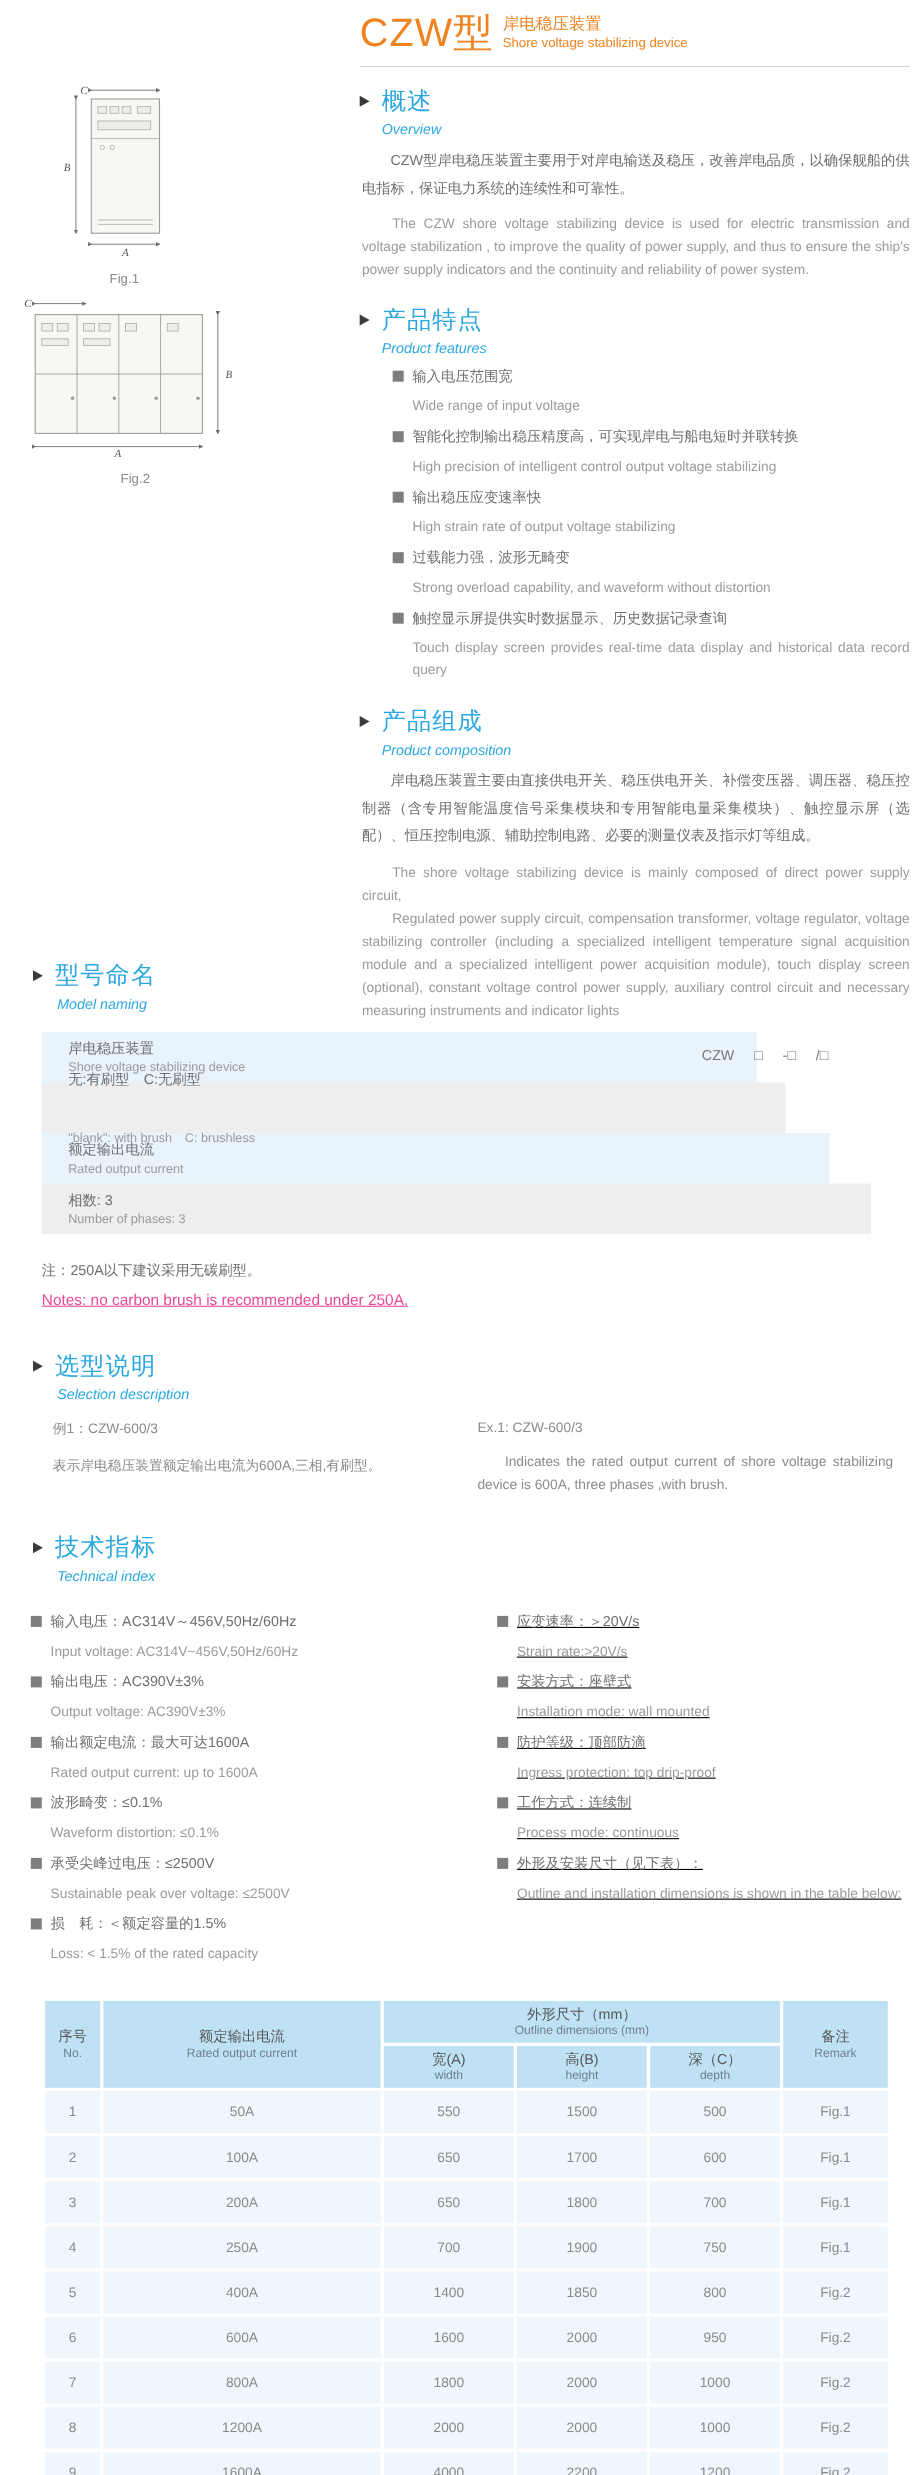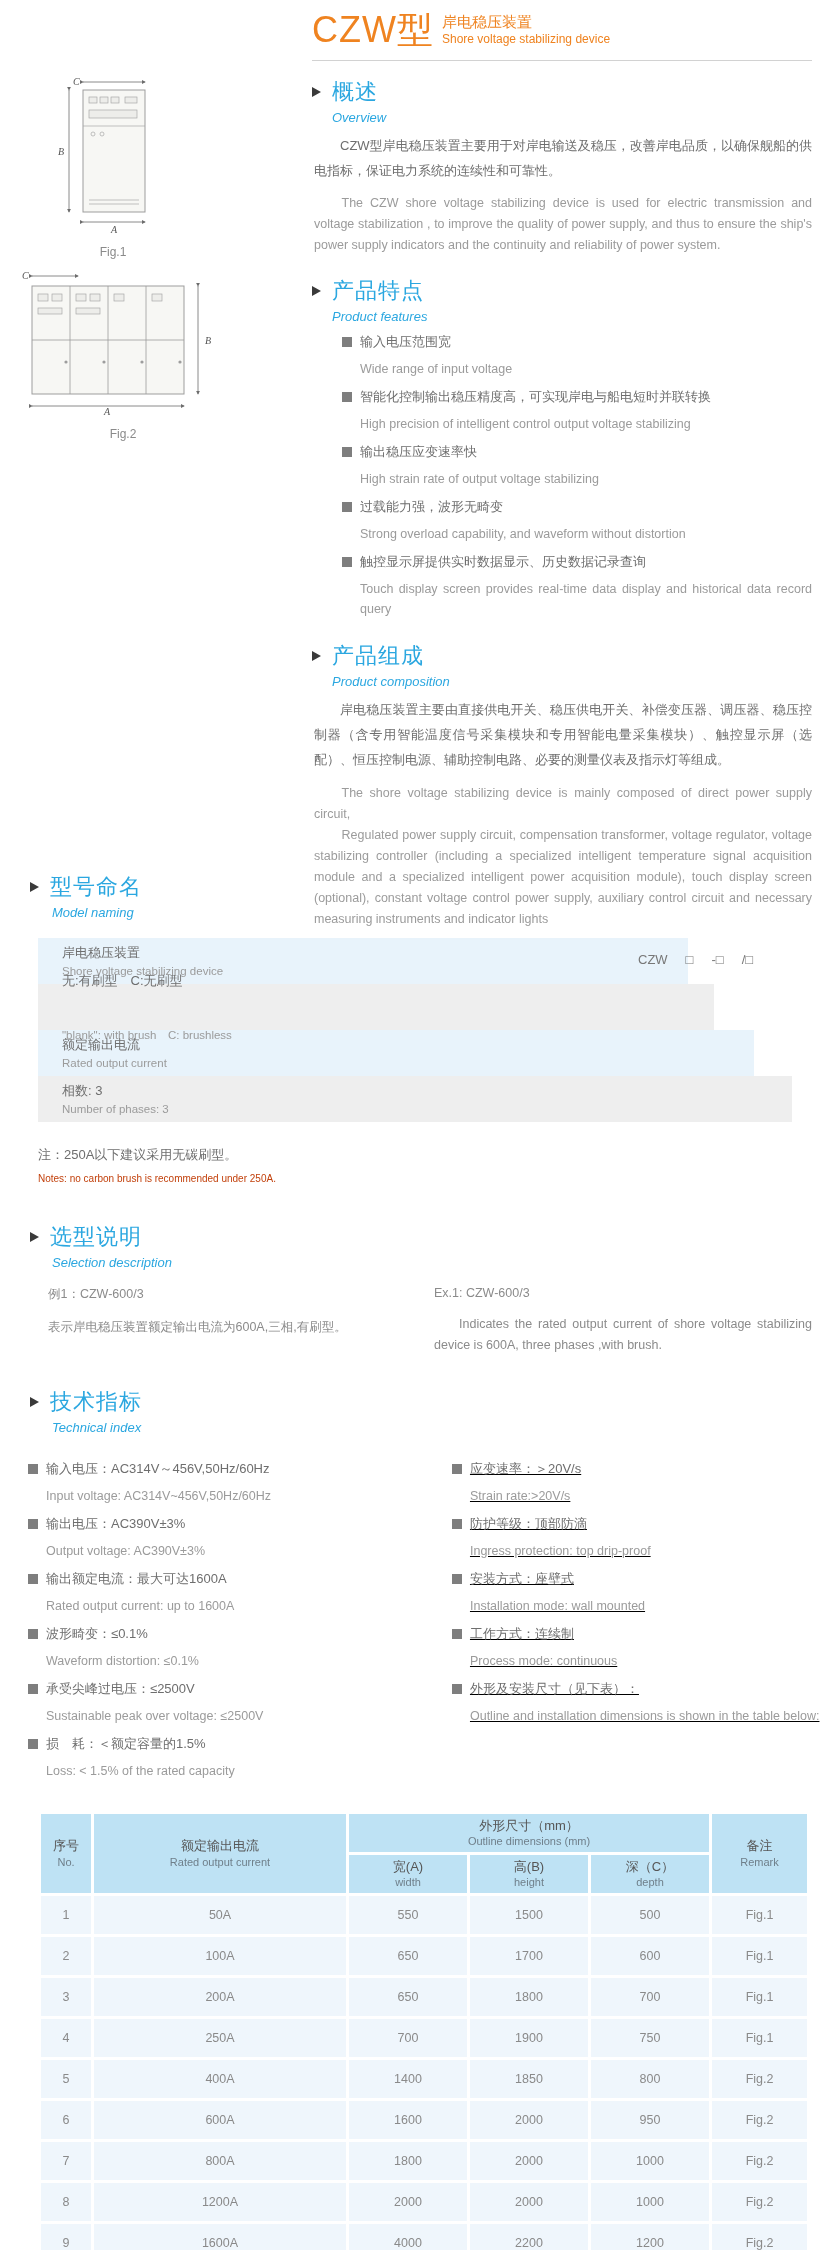--- a/index.html
+++ b/index.html
@@ -1,20 +1,20 @@
 <!DOCTYPE html>
 <html><head>
 <meta charset="utf-8">
 <style>
   html,body{margin:0;padding:0;background:#ffffff;}
   .page{position:relative;width:830px;height:2250px;background:#fff;overflow:hidden;
         font-family:"Liberation Sans",sans-serif;-webkit-font-smoothing:antialiased;}
 
   
-  .right-col{position:absolute;left:312px;top:0;width:500px;}
+  .right-col{position:absolute;left:327px;top:0;width:500px;}
   .title-row{display:flex;align-items:flex-start;padding-top:12px;}
   .title-model{font-size:36px;line-height:1;color:#EF8320;letter-spacing:1px;}
   .title-sub{margin-left:8px;margin-top:1px;line-height:1.25;}
   .title-cn{font-size:15px;color:#EF8320;}
   .title-en{font-size:12px;color:#EF8320;}
   .top-divider{border-top:1px solid #d2d2d2;margin-top:12px;}
 
   
   .sec-row{display:flex;align-items:center;}
   .tri{width:0;height:0;border-left:9px solid #3a3a3a;border-top:5px solid transparent;
@@ -54,21 +54,21 @@
   .nrow .ncn{font-size:13px;color:#6e6e6e;line-height:1.5;}
   .nrow .nen{font-size:11.5px;color:#9b9b9b;line-height:1.4;}
   .nrow1{width:650px;background:#E8F3FB;}
   .nrow2{width:676px;background:#EEEEEE;gap:36px;}
   .nrow3{width:716px;background:#E8F3FB;}
   .nrow4{width:754px;background:#EEEEEE;}
   .code-line{position:absolute;top:14px;left:600px;font-size:13px;color:#777;display:flex;gap:18px;white-space:nowrap;}
 
   .note{margin:24px 0 0 38px;}
   .note-cn{font-size:13px;color:#6e6e6e;}
-  .note-en{font-size:10px;color:#c2410c;margin-top:9px;}
+  .note-en{font-size:14px;color:#ec4899;margin-top:9px;text-decoration:underline;}
 
   
   .sel-cols{display:flex;margin-top:16px;}
   .sel-left{margin-left:48px;width:330px;}
   .sel-right{margin-left:56px;width:378px;}
   .ex-title{font-size:12.5px;color:#8b8b8b;margin-bottom:14px;}
   .ex-desc{font-size:12.5px;color:#8b8b8b;line-height:1.7;margin:0;}
   .sel-right .ex-desc{text-indent:2em;text-align:justify;}
 
   
@@ -366,31 +366,31 @@
             <div class="item-cn">
               <span class="sq"></span>
               <span>应变速率：＞20V/s</span>
             </div>
             <div class="item-en">Strain rate:&gt;20V/s</div>
           </div>
 
           <div class="item">
             <div class="item-cn">
               <span class="sq"></span>
+              <span>安装方式：座壁式</span>
+            </div>
+            <div class="item-en">Installation mode: wall mounted</div>
+          </div>
+
+          <div class="item">
+            <div class="item-cn">
+              <span class="sq"></span>
               <span>防护等级：顶部防滴</span>
             </div>
             <div class="item-en">Ingress protection: top drip-proof</div>
-          </div>
-
-          <div class="item">
-            <div class="item-cn">
-              <span class="sq"></span>
-              <span>安装方式：座壁式</span>
-            </div>
-            <div class="item-en">Installation mode: wall mounted</div>
           </div>
 
           <div class="item">
             <div class="item-cn">
               <span class="sq"></span>
               <span>工作方式：连续制</span>
             </div>
             <div class="item-en">Process mode: continuous</div>
           </div>
 

